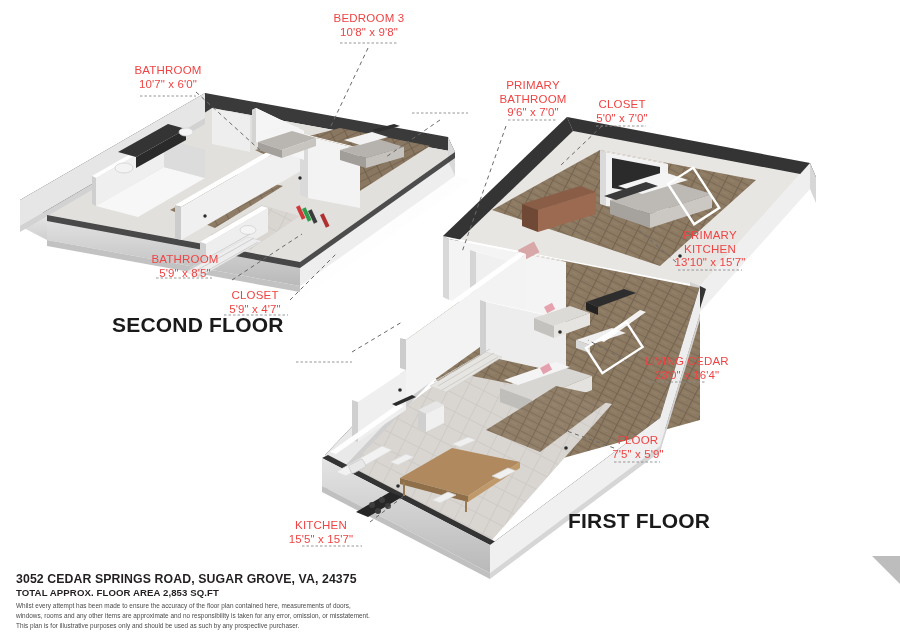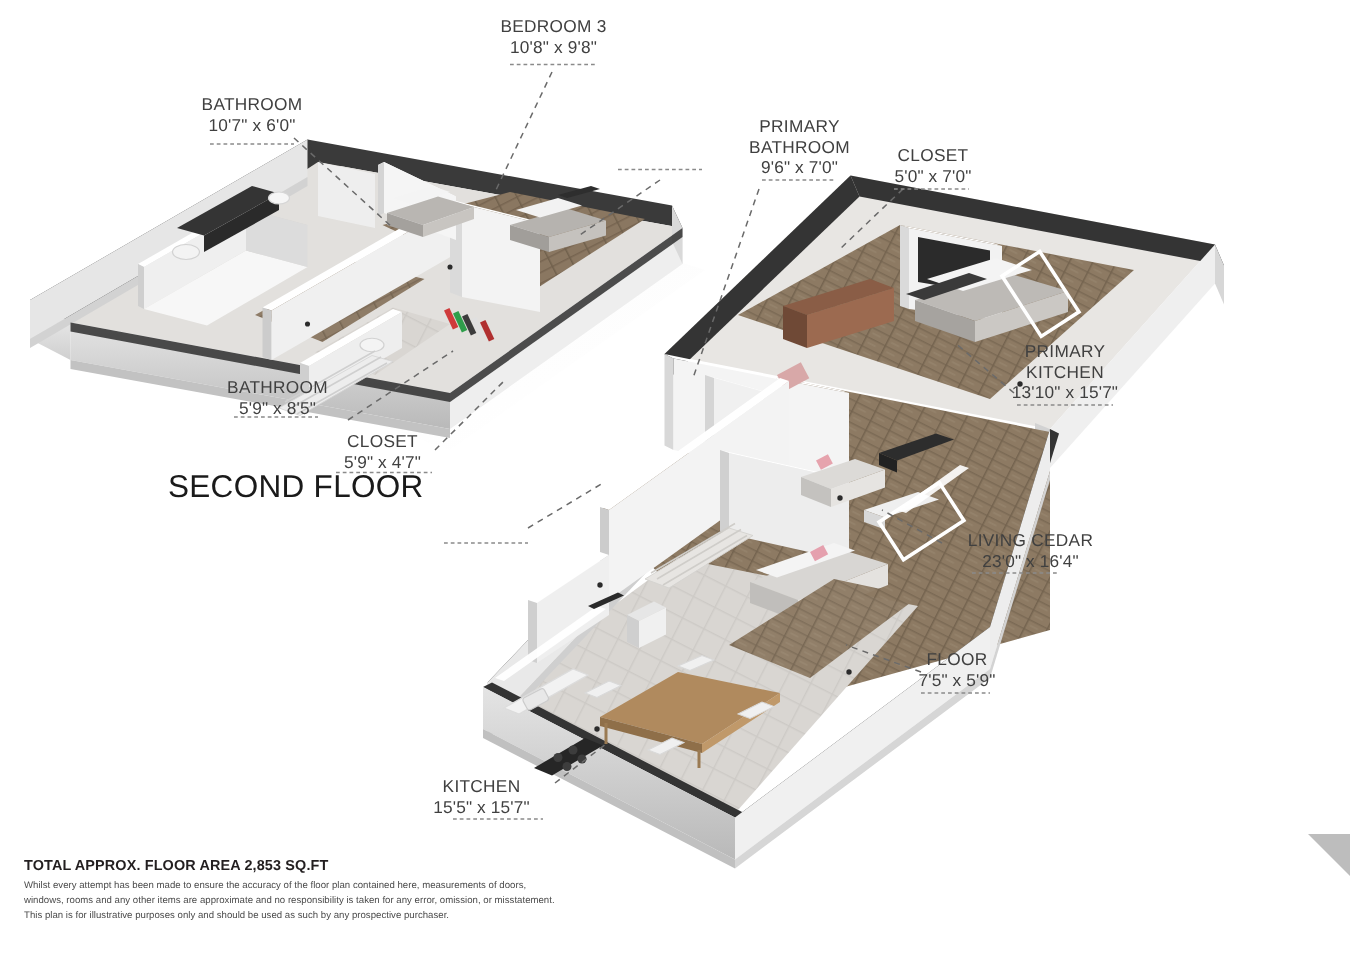--- a/index.html
+++ b/index.html
@@ -26,41 +26,41 @@
     width: 900px;
     height: 636px;
   }
 
   
   .room-label {
     position: absolute;
     text-align: center;
     line-height: 1.18;
     white-space: nowrap;
-    color: #404040;
+    color: #ef4444;
     pointer-events: auto;
   }
   .room-label .rm-name {
     display: block;
     font-size: 11.5px;
     letter-spacing: 0.2px;
     font-weight: 400;
   }
   .room-label .rm-dims {
     display: block;
     font-size: 11.5px;
     letter-spacing: 0.1px;
     font-weight: 400;
   }
 
   
   .floor-title {
     position: absolute;
     font-size: 21px;
-    font-weight: 400;
+    font-weight: 700;
     letter-spacing: 0.2px;
     color: #1a1a1a;
     white-space: nowrap;
   }
 
   
   #footer {
     position: absolute;
     left: 16px;
     top: 572px;
@@ -448,22 +448,24 @@
     <span class="rm-dims">7'5" x 5'9"</span>
   </div>
 
   <div class="room-label" style="left:261px; top:519px; width:120px;">
     <span class="rm-name">KITCHEN</span>
     <span class="rm-dims">15'5" x 15'7"</span>
   </div>
 
   <div class="floor-title" style="left:112px; top:313px;">SECOND FLOOR</div>
 
+  <div class="floor-title" style="left:568px; top:509px;">FIRST FLOOR</div>
 
   <div id="footer">
+    <div class="addr">3052 CEDAR SPRINGS ROAD, SUGAR GROVE, VA, 24375</div>
     <div class="area">TOTAL APPROX. FLOOR AREA 2,853 SQ.FT</div>
     <div class="disclaimer">
       <p>Whilst every attempt has been made to ensure the accuracy of the floor plan contained here, measurements of doors,</p>
       <p>windows, rooms and any other items are approximate and no responsibility is taken for any error, omission, or misstatement.</p>
       <p>This plan is for illustrative purposes only and should be used as such by any prospective purchaser.</p>
     </div>
   </div>
 
 </div>
 

